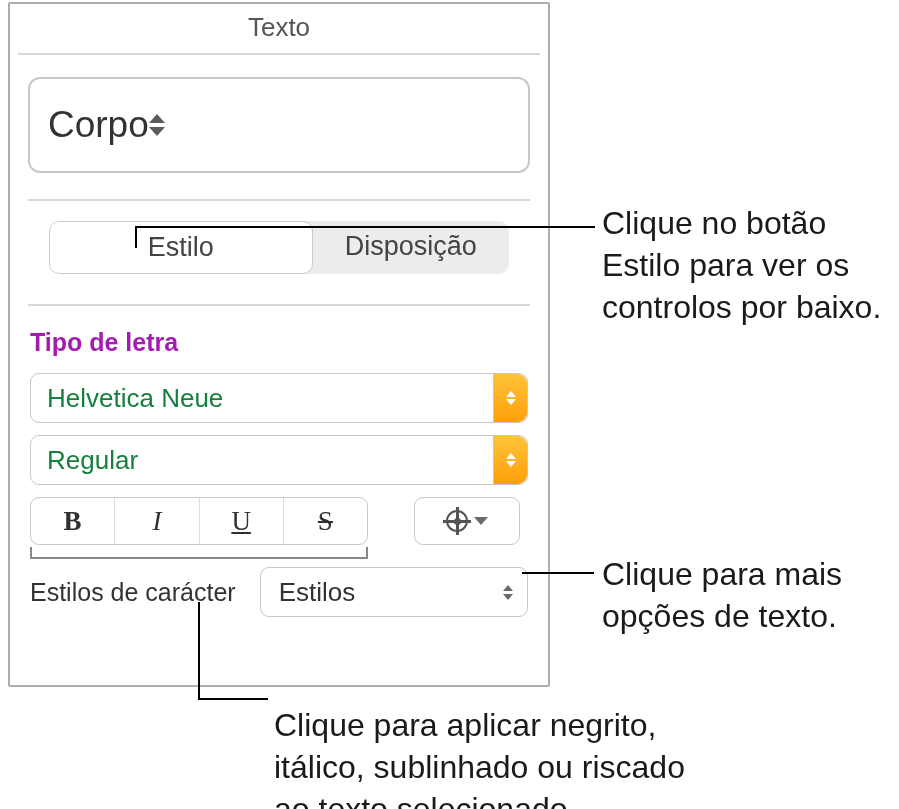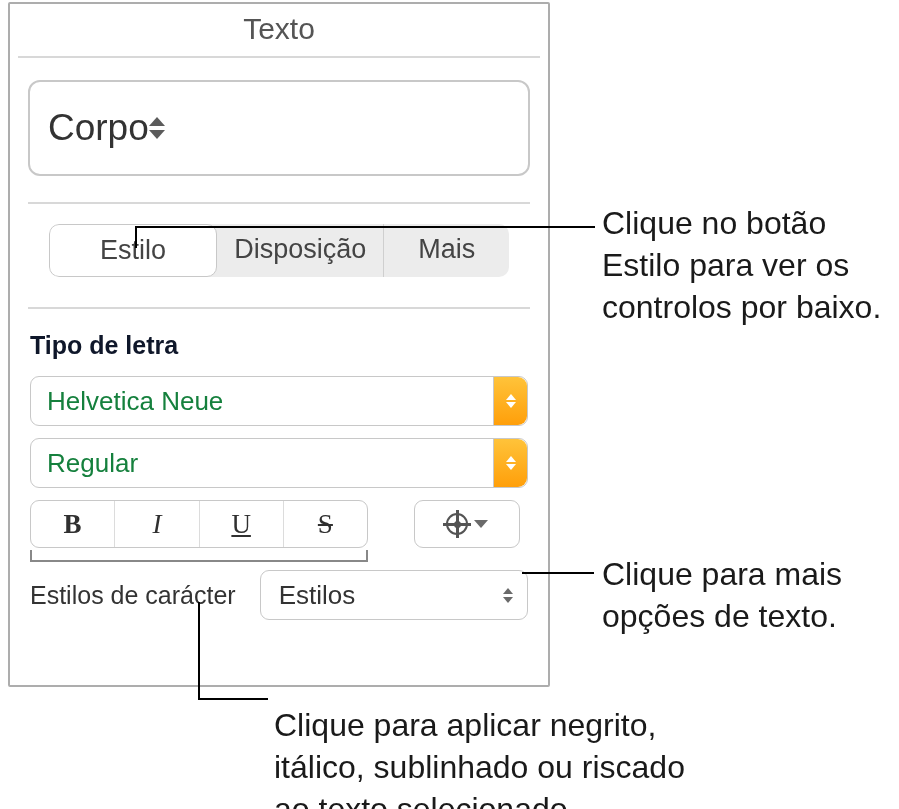--- a/index.html
+++ b/index.html
@@ -15,21 +15,21 @@
     left: 8px;
     top: 2px;
     width: 542px;
     height: 685px;
     border: 2px solid #adadad;
     border-radius: 2px;
     background: #fff;
   }
   .panel-title {
     text-align: center;
-    font-size: 30px;
+    font-size: 26px;
     color: #555;
     padding: 8px 0 10px;
     border-bottom: 2px solid #d8d8d8;
     margin: 0 8px;
   }
   .style-block {
     margin: 22px 18px 0;
     border-bottom: 2px solid #d8d8d8;
     padding-bottom: 26px;
   }
@@ -82,21 +82,21 @@
   .seg:last-child { border-right: none; flex: 0.75; }
   .seg.active {
     background: #fff;
     border: 1.5px solid #c8c8c8;
     border-radius: 10px;
     font-weight: 500;
   }
   .section-label {
     font-size: 25px;
     font-weight: 600;
-    color: #0f172a;
+    color: #a21caf;
     margin: 22px 20px 16px;
   }
   .font-row1 {
     margin: 0 20px 12px;
   }
   .select-yellow {
     height: 50px;
     border: 1.5px solid #c8c8c8;
     border-radius: 9px;
     background: #fff;
@@ -311,21 +311,20 @@
         <span class="chev-up"></span>
           <span class="chev-down"></span>
       </span>
     </div>
   </div>
 
   <div class="seg-wrap">
     <div class="segmented">
       <div class="seg active">Estilo</div>
       <div class="seg">Disposição</div>
-      <div class="seg">Mais</div>
     </div>
   </div>
 
   <div class="section-label">Tipo de letra</div>
 
   <div class="font-row1">
     <div class="select-yellow">
       <span>Helvetica Neue</span>
       <div class="yellow-knob">
         <span class="yk-up"></span>

